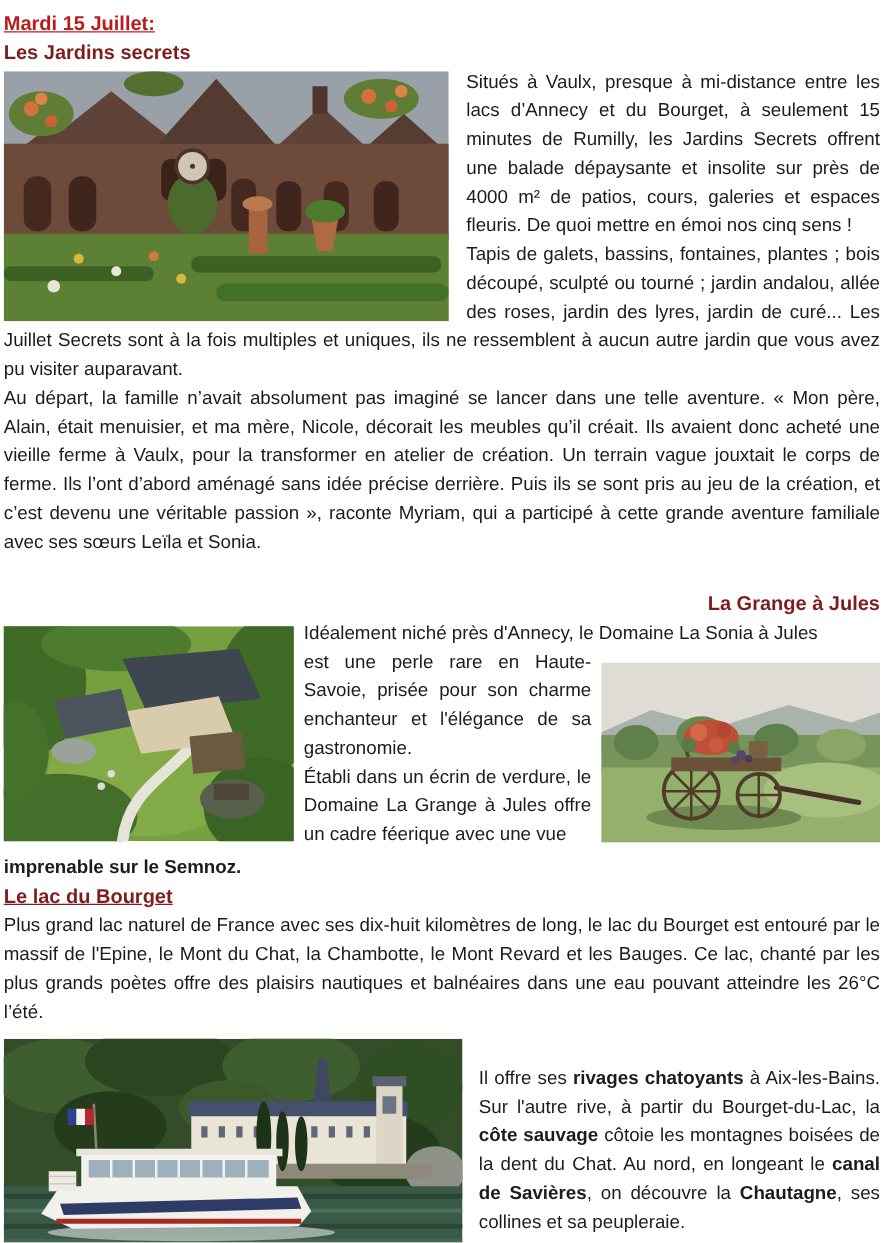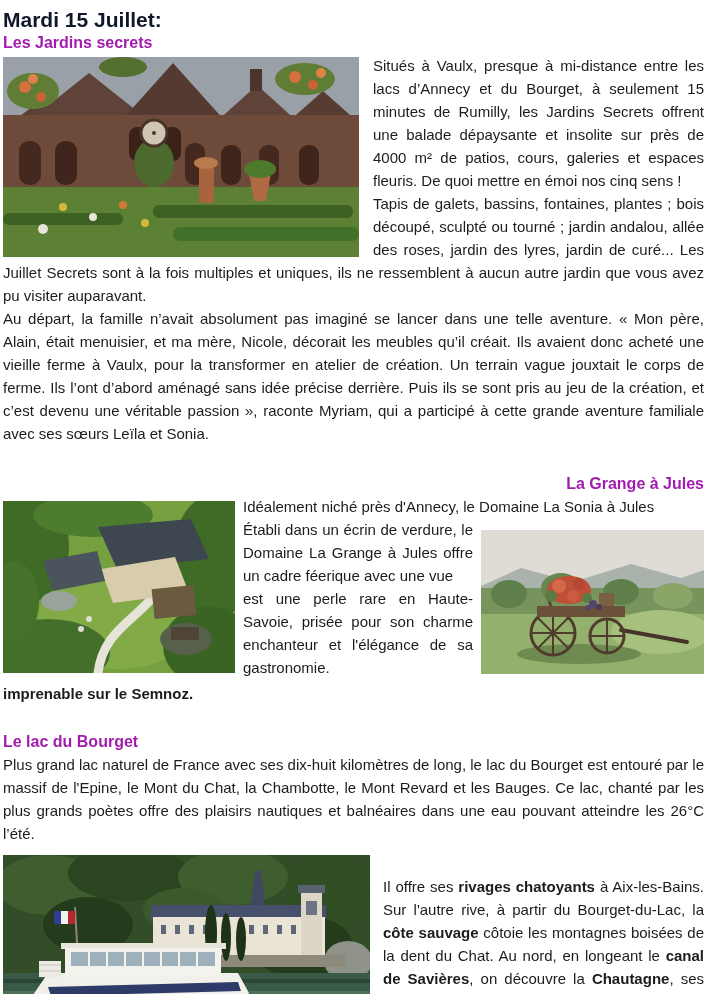--- a/index.html
+++ b/index.html
@@ -8,37 +8,37 @@
     width:708px;height:994px;
     box-sizing:border-box;
     padding:8px 4px 0 3px;
     background:#fff;
     overflow:hidden;
     font-family:"Liberation Sans","DejaVu Sans",sans-serif;
     font-size:15px;line-height:23px;color:#1c1c1c;
   }
   p{margin:0;}
   .just{text-align:justify;hyphens:auto;-webkit-hyphens:auto;}
-  .h-date{font-weight:bold;color:#0f172a;font-size:21px;}
-  .h-sec{font-weight:bold;color:#a21caf;font-size:16px;}
+  .h-date{font-weight:bold;text-decoration:underline;color:#b91c1c;font-size:16px;}
+  .h-sec{font-weight:bold;color:#7f1d1d;font-size:16px;}
   .b{font-weight:bold;}
   svg.photo{display:block;}
   
   .img-jardins{float:left;margin:3px 14px 4px 0;}
   .sec1{overflow:visible;}
   .clear{clear:both;}
   
   .h-grange{margin-top:27px;text-align:right;}
   .img-aerial{float:left;margin:6px 8px 2px 0;}
   .grange-row{display:flex;align-items:flex-start;}
   .grange-col{flex:1;min-width:0;}
   .img-carriage{margin:12px 0 0 8px;flex:0 0 auto;}
   .grange-tail{clear:both;padding-top:3px;font-weight:bold;}
   
-  .h-lac{margin-top:25px;}
+  .h-lac{margin-top:1px;text-decoration:underline;}
   
   .sec4{margin-top:10px;}
   .img-boat{float:left;margin:0 13px 0 0;}
   .sec4-text{padding-top:20px;}
 </style>
 </head>
 <body>
 
 <div class="page">
 
@@ -118,22 +118,22 @@
       <rect x="168" y="126" width="28" height="13" fill="#4e4437"></rect>
       <ellipse cx="56" cy="100" rx="18" ry="10" fill="#9aa39a"></ellipse>
       <circle cx="86" cy="118" r="3" fill="#e0ddd0"></circle>
       <circle cx="78" cy="128" r="3" fill="#e0ddd0"></circle>
     </svg>
 
     <p>Idéalement niché près d'Annecy, le Domaine La Sonia à Jules</p>
 
     <div class="grange-row">
       <div class="grange-col">
+        <p class="just">est une perle rare en Haute-Savoie, prisée pour son charme enchanteur et l'élégance de sa gastronomie.</p>
         <p class="just">Établi dans un écrin de verdure, le Domaine La Grange à Jules offre un cadre féerique avec une vue</p>
-        <p class="just">est une perle rare en Haute-Savoie, prisée pour son charme enchanteur et l'élégance de sa gastronomie.</p>
       </div>
 
       <svg class="photo img-carriage" width="223" height="144" viewBox="0 0 223 144" aria-hidden="true">
         <rect width="223" height="144" fill="#dedcd4"></rect>
         <polygon points="0,56 40,38 92,52 150,34 200,48 223,40 223,72 0,72" fill="#a9b2ab"></polygon>
         <rect y="58" width="223" height="30" fill="#77945c"></rect>
         <ellipse cx="28" cy="64" rx="18" ry="14" fill="#5f804a"></ellipse>
         <ellipse cx="80" cy="58" rx="20" ry="15" fill="#678750"></ellipse>
         <ellipse cx="140" cy="62" rx="18" ry="13" fill="#5f804a"></ellipse>
         <ellipse cx="192" cy="66" rx="20" ry="13" fill="#8ba568"></ellipse>

